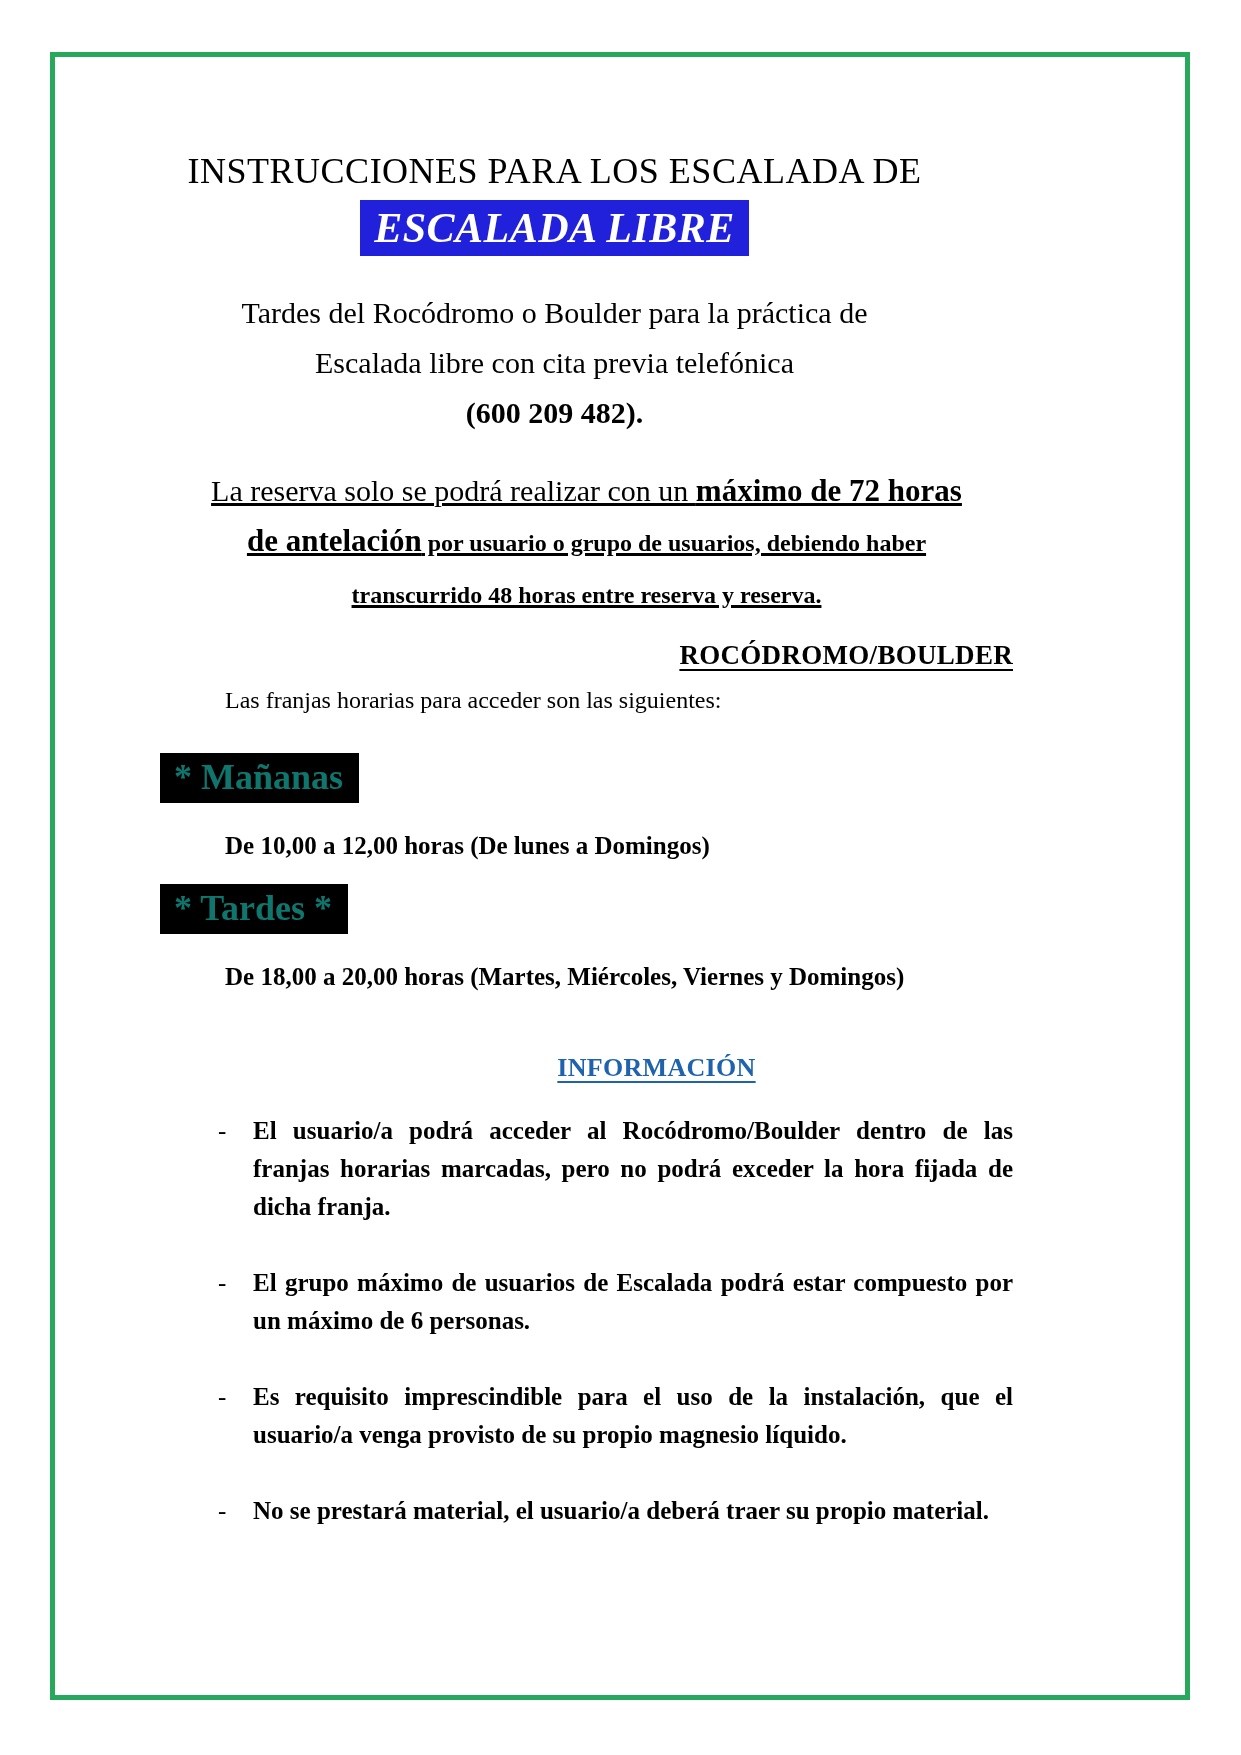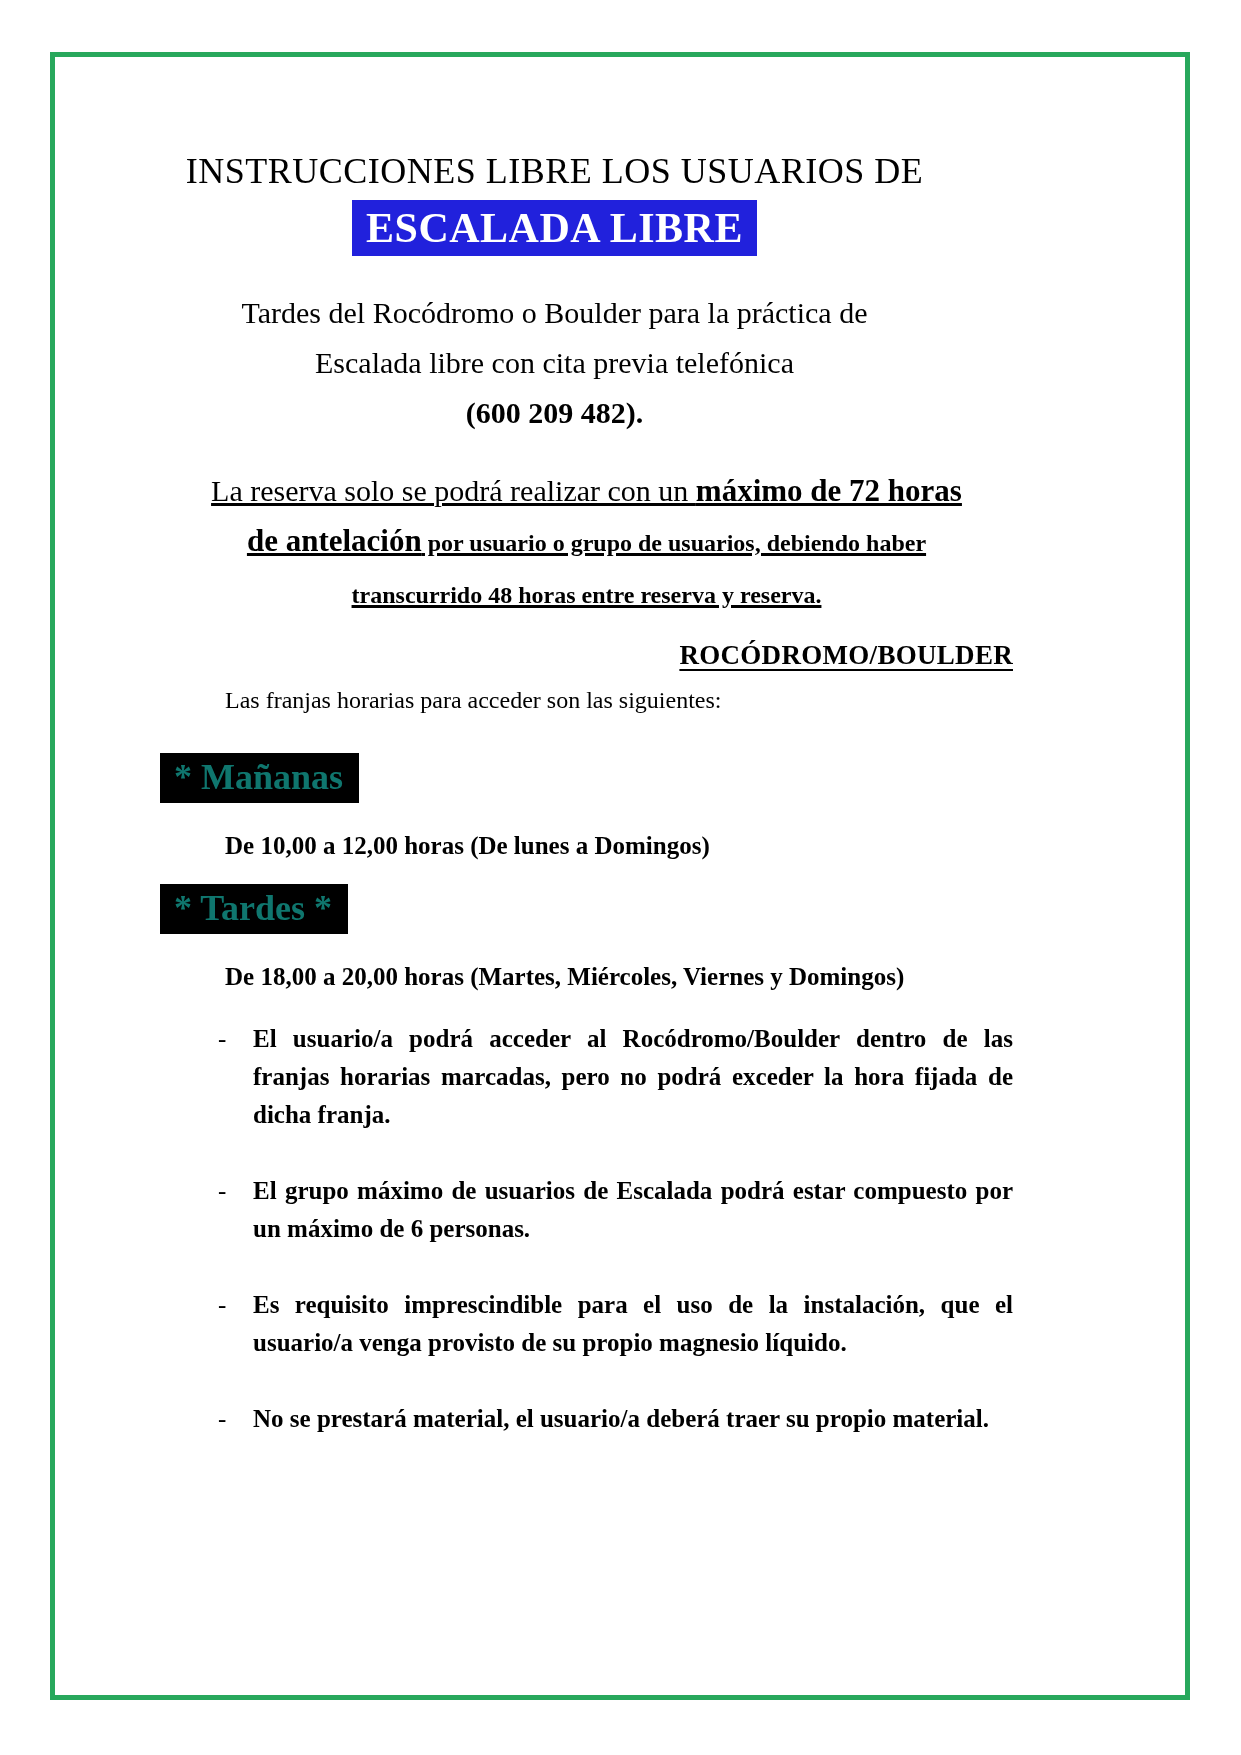--- a/index.html
+++ b/index.html
@@ -46,20 +46,21 @@
   }
   .subtitle {
     display: inline-block;
     background: var(--highlight-blue, #2121DC);
     color: #ffffff;
     font-size: 42px;
     font-weight: 700;
     line-height: 52px;
     padding: 2px 14px;
     letter-spacing: 0.5px;
+    font-style: italic;
   }
 
   
   .intro {
     margin-top: 32px;
     padding-right: 64px;
     text-align: center;
     font-size: 30px;
     line-height: 50px;
   }
@@ -153,21 +154,21 @@
     flex: 1;
     text-align: justify;
   }
 </style>
 </head>
 <body>
 
 <div class="page">
   <div class="border-frame">
 
-    <h1 class="title">INSTRUCCIONES LIBRE LOS USUARIOS DE</h1>
+    <h1 class="title">INSTRUCCIONES PARA LOS ESCALADA DE</h1>
 
     <div class="subtitle-wrap">
       <span class="subtitle">ESCALADA LIBRE</span>
     </div>
 
     <p class="intro">
       <span>Tardes del Rocódromo o Boulder para la práctica de</span><br>
       <span>Escalada libre con cita previa telefónica</span><br>
       <span class="phone">(600 209 482).</span>
     </p>
@@ -183,20 +184,23 @@
     </div>
 
     <p class="hours">De 10,00 a 12,00 horas (De lunes a Domingos)</p>
 
     <div>
       <span class="black-label tardes">* Tardes *</span>
     </div>
 
     <p class="hours hours-evening">De 18,00 a 20,00 horas (Martes, Miércoles, Viernes y Domingos)</p>
 
+    <h3 class="info-heading">
+      <span>INFORMACIÓN</span>
+    </h3>
 
     <ul class="info-list">
       <li>
         <span class="dash">-</span>
         <span class="bullet-text">El usuario/a podrá acceder al Rocódromo/Boulder dentro de las franjas horarias marcadas, pero no podrá exceder la hora fijada de dicha franja.</span>
       </li>
       <li>
         <span class="dash">-</span>
         <span class="bullet-text">El grupo máximo de usuarios de Escalada podrá estar compuesto por un máximo de 6 personas.</span>
       </li>

